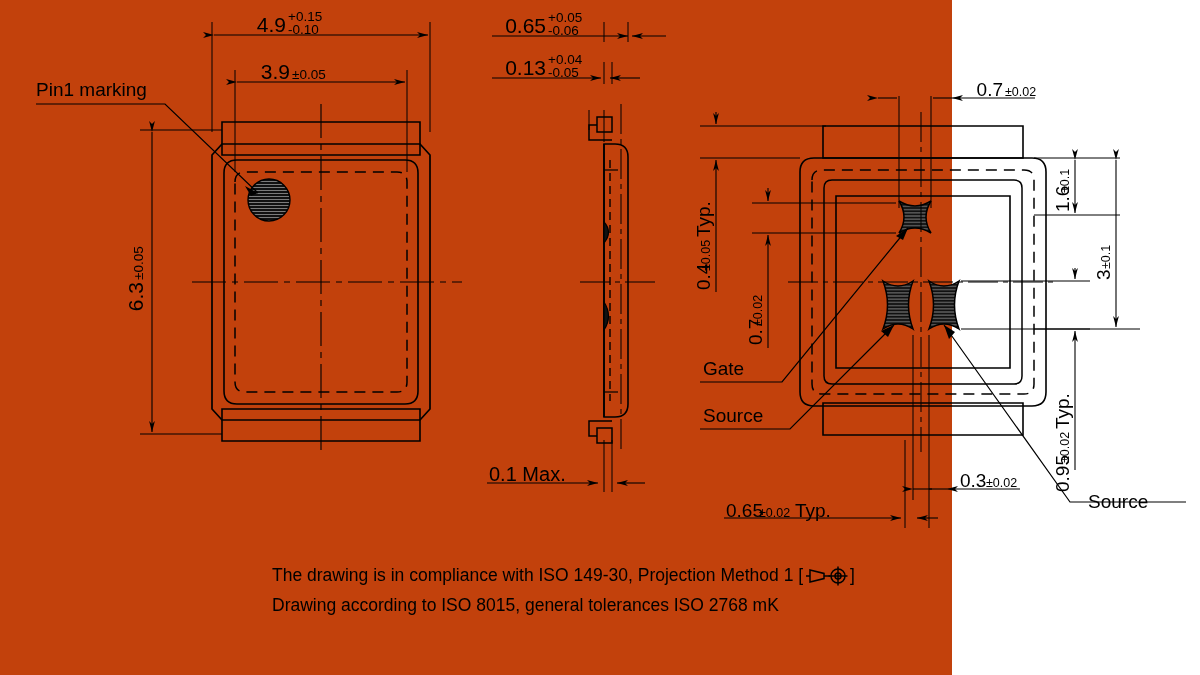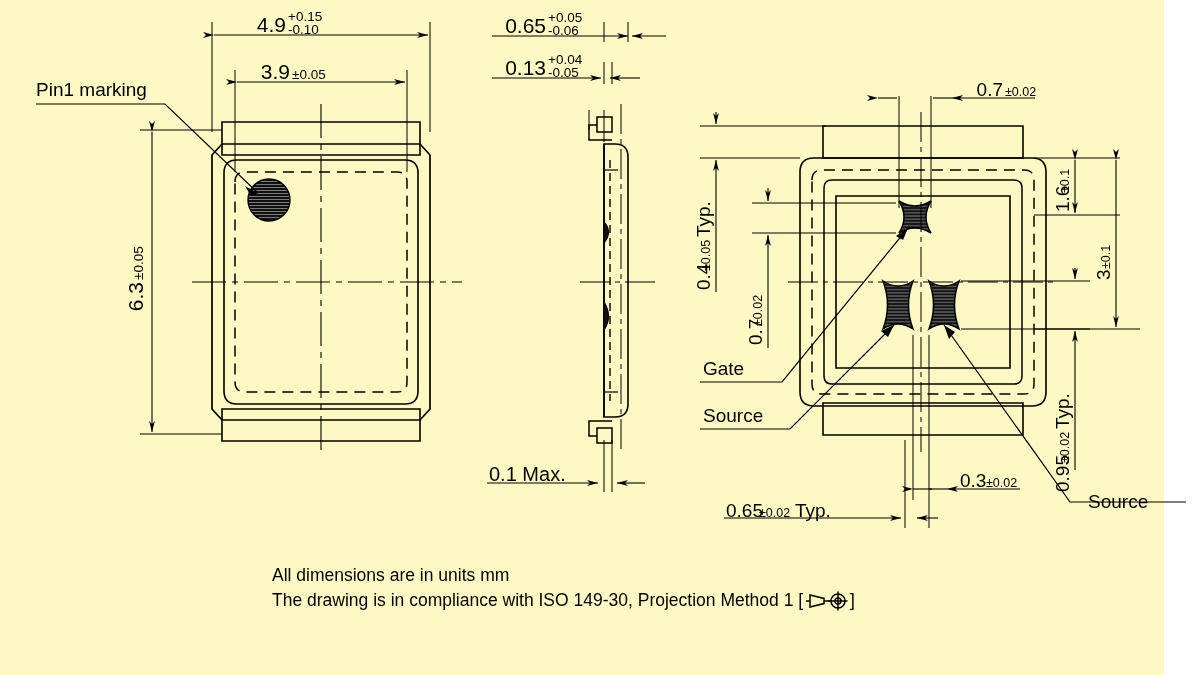--- a/index.html
+++ b/index.html
@@ -8,23 +8,23 @@
     background: #ffffff;
   }
   body {
     width: 1200px;
     height: 675px;
     overflow: hidden;
     font-family: "Liberation Sans", sans-serif;
   }
   #sheet {
     position: relative;
-    width: 1164px;
+    width: 952px;
     height: 675px;
-    background: #fef9c3;
+    background: #c2410c;
   }
   #drawing {
     position: absolute;
     top: 0;
     left: 0;
   }
   .notes {
     position: absolute;
     left: 272px;
     top: 563px;
@@ -338,27 +338,27 @@
       <text x="703" y="375" font-size="19">Gate</text>
 
       <text x="703" y="422" font-size="19">Source</text>
 
       <text x="1088" y="508" font-size="19">Source</text>
 
     </g>
   </svg>
 
   <div class="notes">
-    <span class="note-line">All dimensions are in units mm</span>
     <span class="note-line"><span>The drawing is in compliance with ISO 149-30, Projection Method 1 [</span><span class="proj-sym"><svg width="46" height="20" viewBox="0 0 46 20">
             <g fill="none" stroke="#000" stroke-width="1.5">
               <path d="M2,10 H6"></path>
               <path d="M6,4 L20,7.4 V12.6 L6,16 Z"></path>
               <path d="M20,10 H26"></path>
               <circle cx="34" cy="10" r="7"></circle>
               <circle cx="34" cy="10" r="3"></circle>
               <path d="M34,0.5 V19.5"></path>
               <path d="M24.5,10 H43.5"></path>
             </g>
           </svg></span><span>]</span></span>
+    <span class="note-line">Drawing according to ISO 8015, general tolerances ISO 2768 mK</span>
   </div>
 
 </div>
 
 </body></html>

